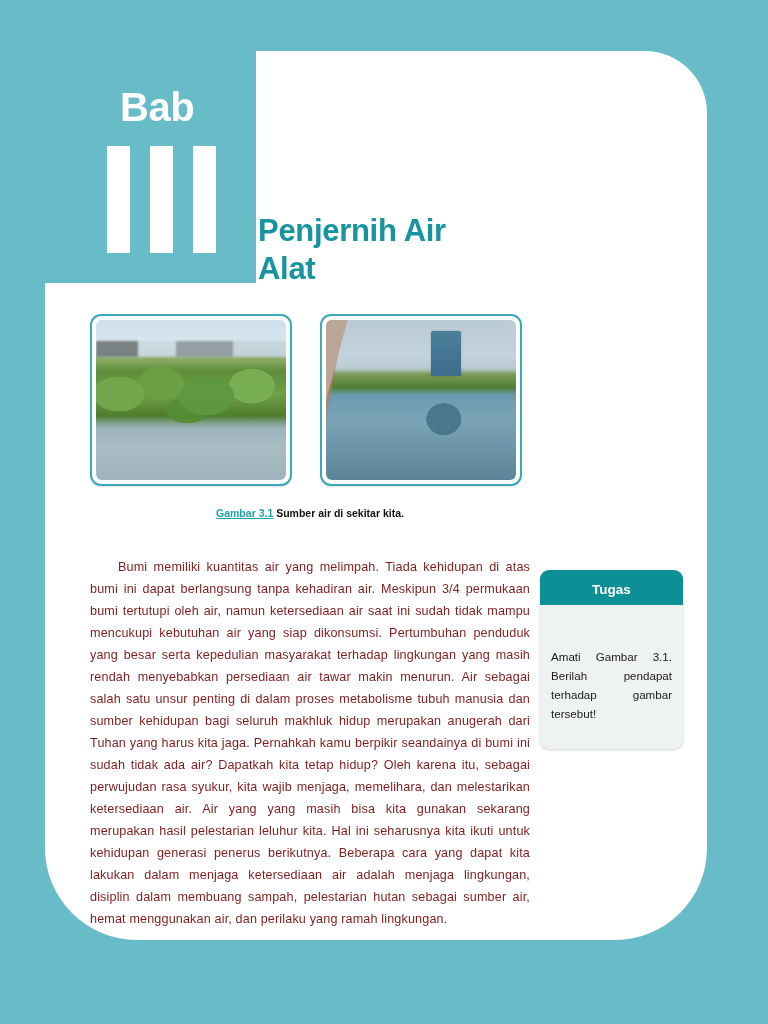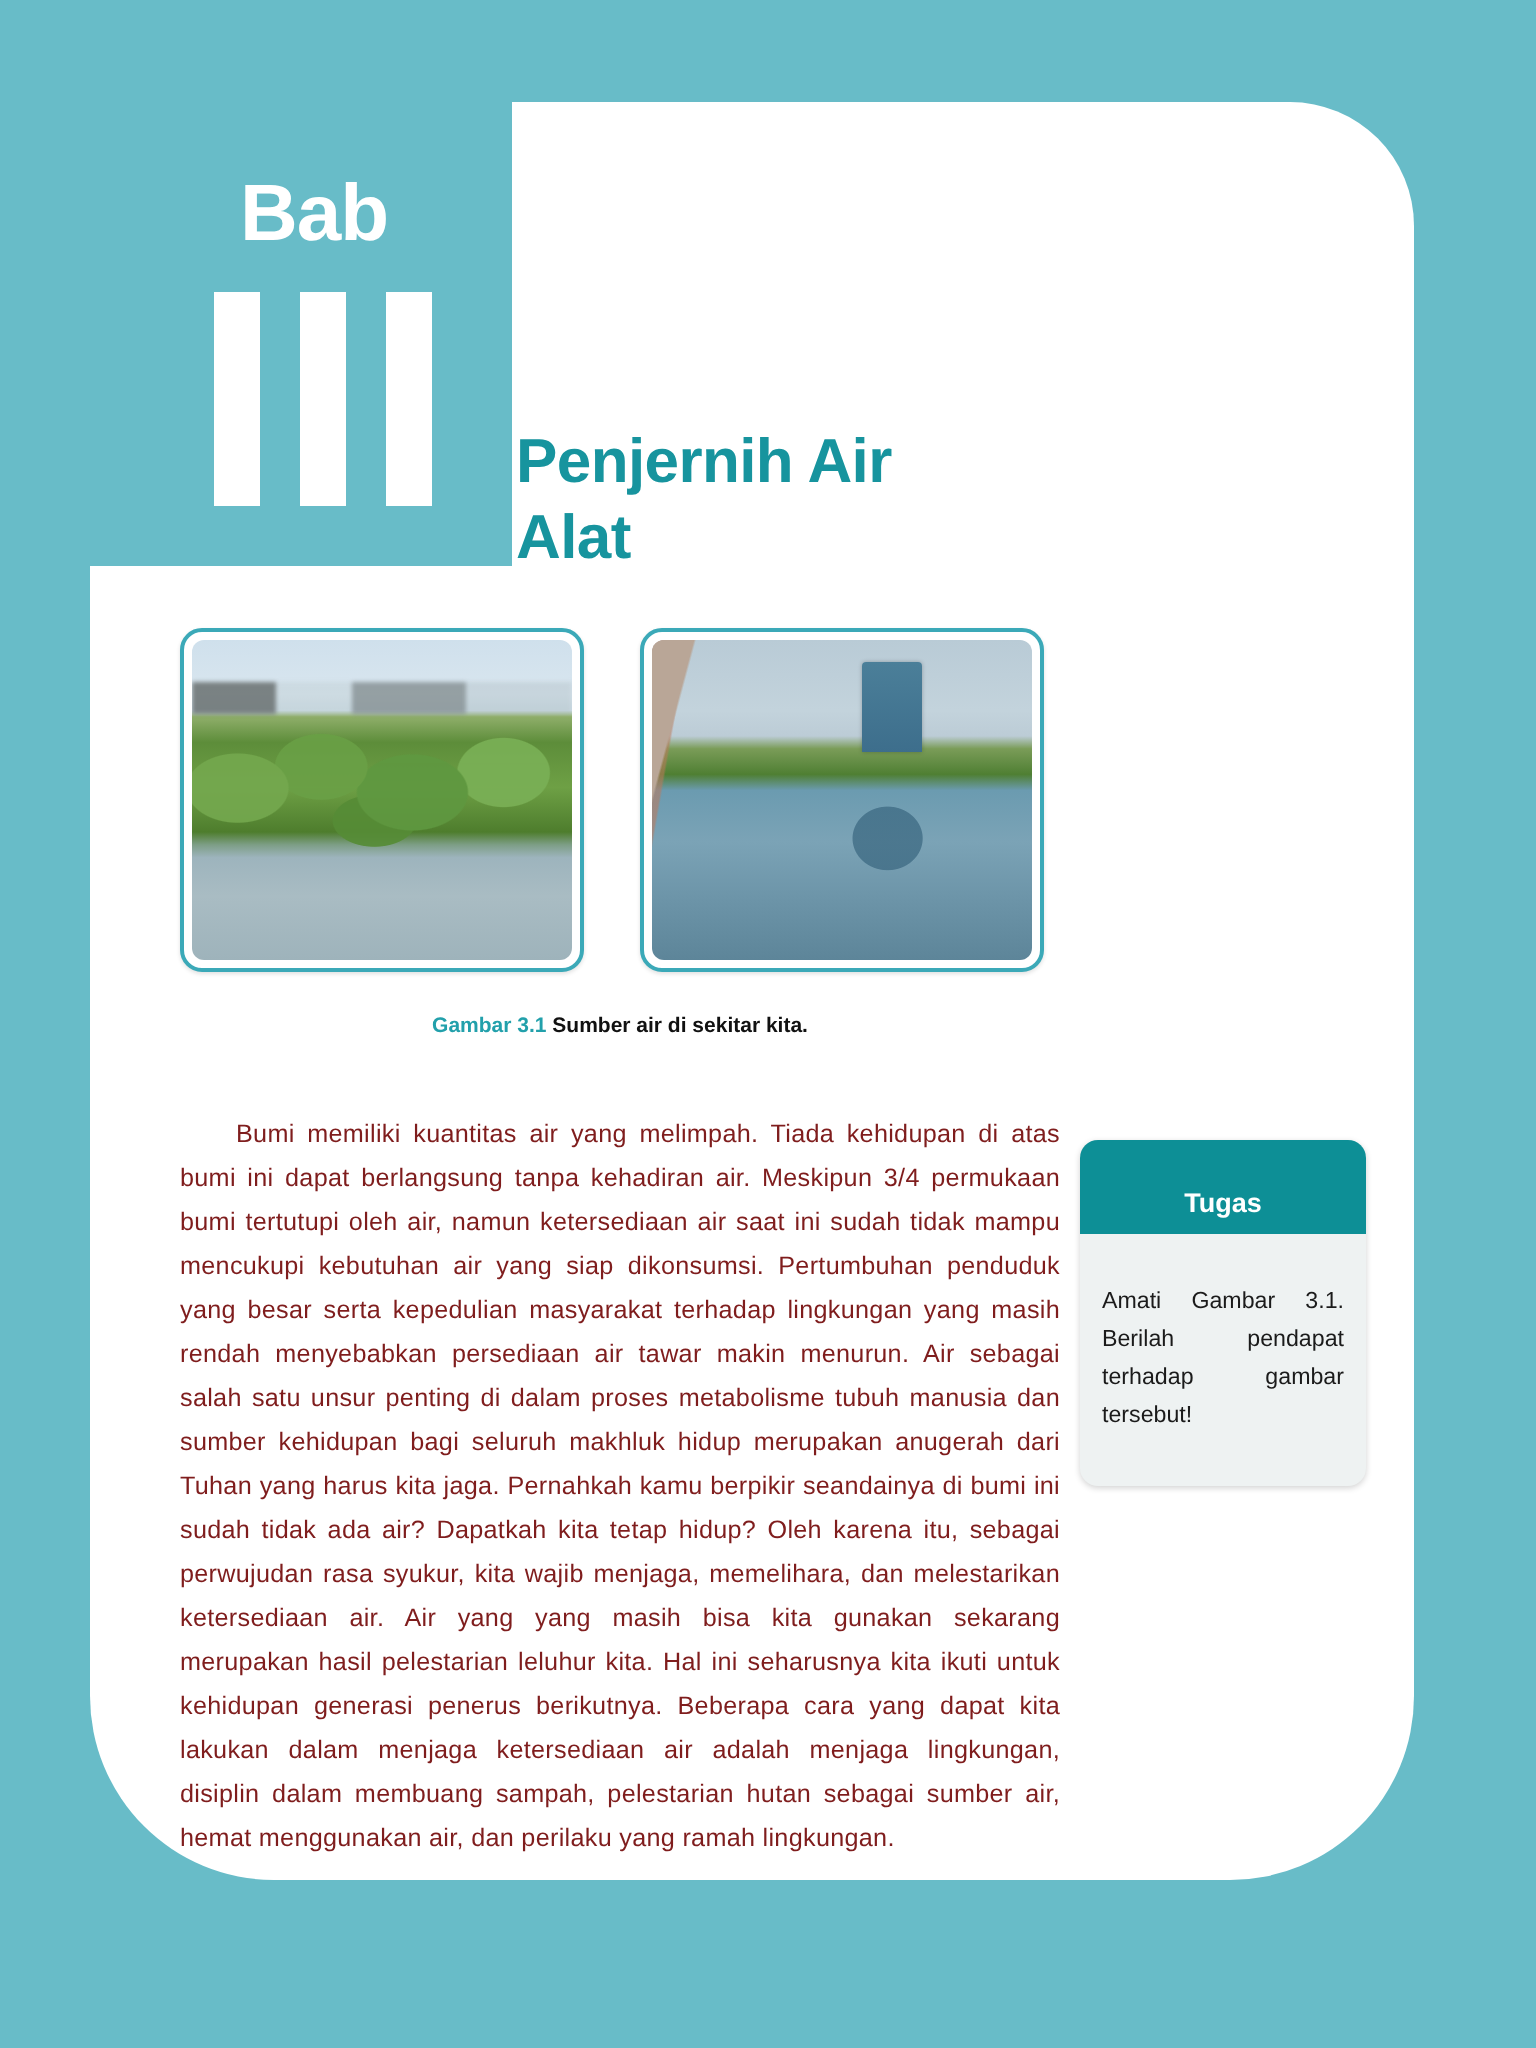--- a/index.html
+++ b/index.html
@@ -126,21 +126,21 @@
     font-size:8px;
     color:#1a1a1a;
     line-height:1.5;
   }
   .caption .figline {
     font-size:10.5px;
     font-weight:bold;
     color:#111111;
     line-height:1.6;
   }
-  .caption .figline .num { color:#22a0ab; }
+  .caption .figline .num { color:#22a0ab;text-decoration:underline; }
 
   
   .body-text {
     position:absolute;
     left:90px; top:556px;
     width:440px;
     font-size:12.6px;
     line-height:22px;
     color:#7f1d1d;
     text-align:justify;
@@ -157,28 +157,29 @@
     overflow:hidden;
     background:#eef2f2;
     box-shadow:0 1px 3px rgba(0,0,0,.18);
   }
   .tugas-head {
     background:#0d8f96;
     color:#ffffff;
     font-size:13.5px;
     font-weight:bold;
     text-align:center;
-    padding:24px 0 8px;
+    padding:12px 0 8px;
   }
   .tugas-body {
     padding:24px 11px 26px;
     font-size:11.6px;
     line-height:19px;
     color:#1b1b1b;
     text-align:justify;
+    margin-top:18px;
   }
 </style>
 </head>
 <body>
 
 <div class="page"></div>
 
 <div class="chapter-banner">
   <div class="chapter-word">Bab</div>
   <div class="roman">

